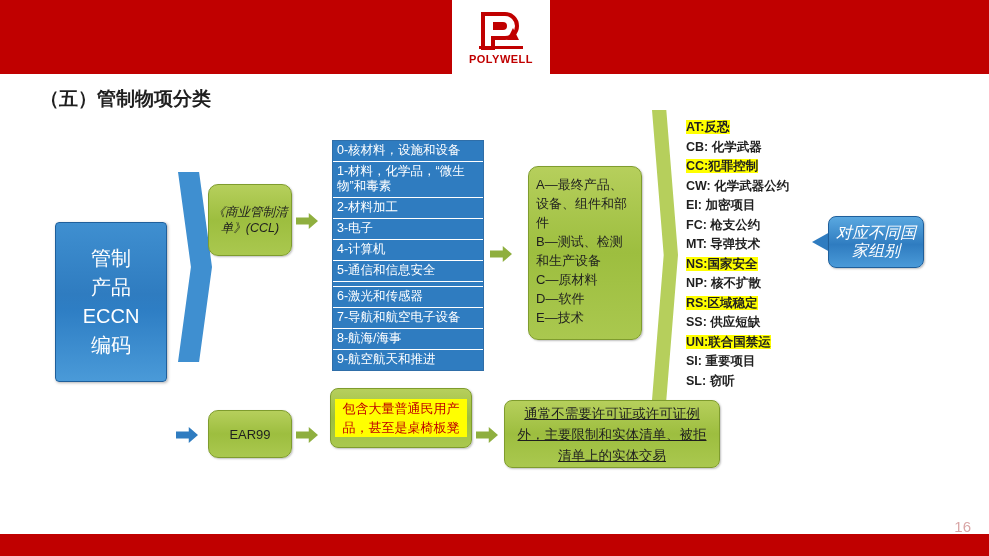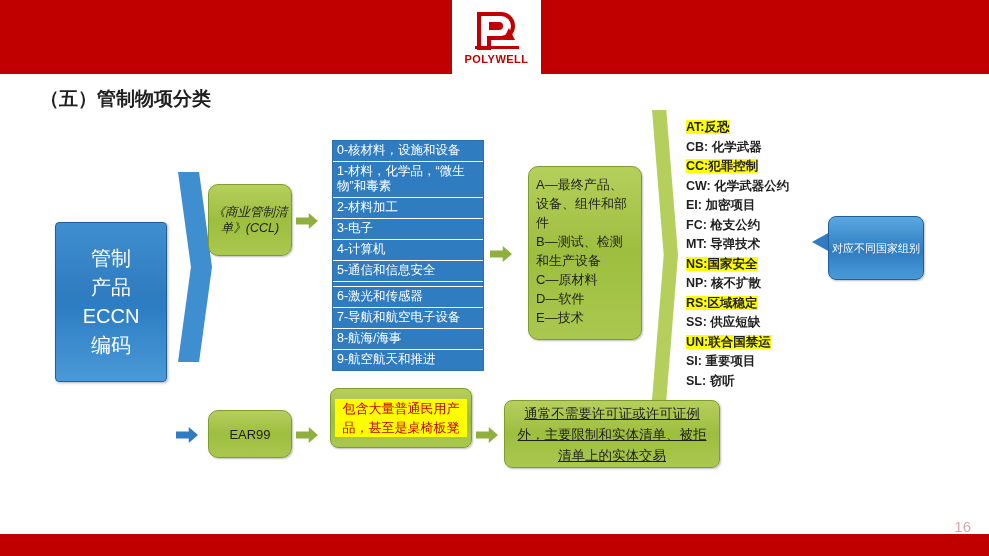--- a/index.html
+++ b/index.html
@@ -7,21 +7,21 @@
     width:989px;height:556px;position:relative;overflow:hidden;
     background:#ffffff;
     font-family:"Liberation Sans", sans-serif;
   }
   
   .top-banner{
     position:absolute;left:0;top:0;width:989px;height:74px;
     background:#c00000;
   }
   .logo-box{
-    position:absolute;left:452px;top:0;width:89px;height:74px;
+    position:absolute;left:452px;top:0;width:98px;height:74px;
     background:#ffffff;display:flex;flex-direction:column;
     align-items:center;justify-content:center;
   }
   .logo-mark{
     width:56px;height:42px;position:relative;
   }
   .logo-text{
     font-size:11px;font-weight:bold;color:#c00000;letter-spacing:.5px;
     margin-top:1px;
   }
@@ -105,26 +105,27 @@
   }
   
   .code-list{
     left:686px;top:118px;width:126px;
     font-size:12.5px;line-height:19.5px;color:#1f1f1f;font-weight:bold;
   }
   .code-list div{white-space:nowrap;}
   .hl{background:#ffff00;}
   
   .callout{
-    left:828px;top:216px;width:96px;height:64px;
+    left:828px;top:216px;width:96px;height:52px;
     background:linear-gradient(to bottom,#5aa8e0 0%,#2f7cc0 55%,#4a9ad8 100%);
     border:1px solid #1f5f9b;border-radius:8px;
-    color:#ffffff;font-size:11px;line-height:18px;
-    display:flex;align-items:center;justify-content:center;text-align:center;
-    box-shadow:1px 1px 2px rgba(0,0,0,.25);
+    color:#ffffff;font-size:16px;line-height:18px;
+    display:flex;align-items:center;justify-content:center;text-align:center;
+    box-shadow:1px 1px 2px rgba(0,0,0,.25);
+    font-style:italic;
   }
   .callout-tail{
     position:absolute;left:812px;top:232px;width:18px;height:20px;
     background:#2f7cc0;
     -webkit-clip-path:polygon(100% 0,100% 100%,0 50%);
     clip-path:polygon(100% 0,100% 100%,0 50%);
   }
   
   .green-bottom1{
     left:330px;top:388px;width:142px;height:60px;

